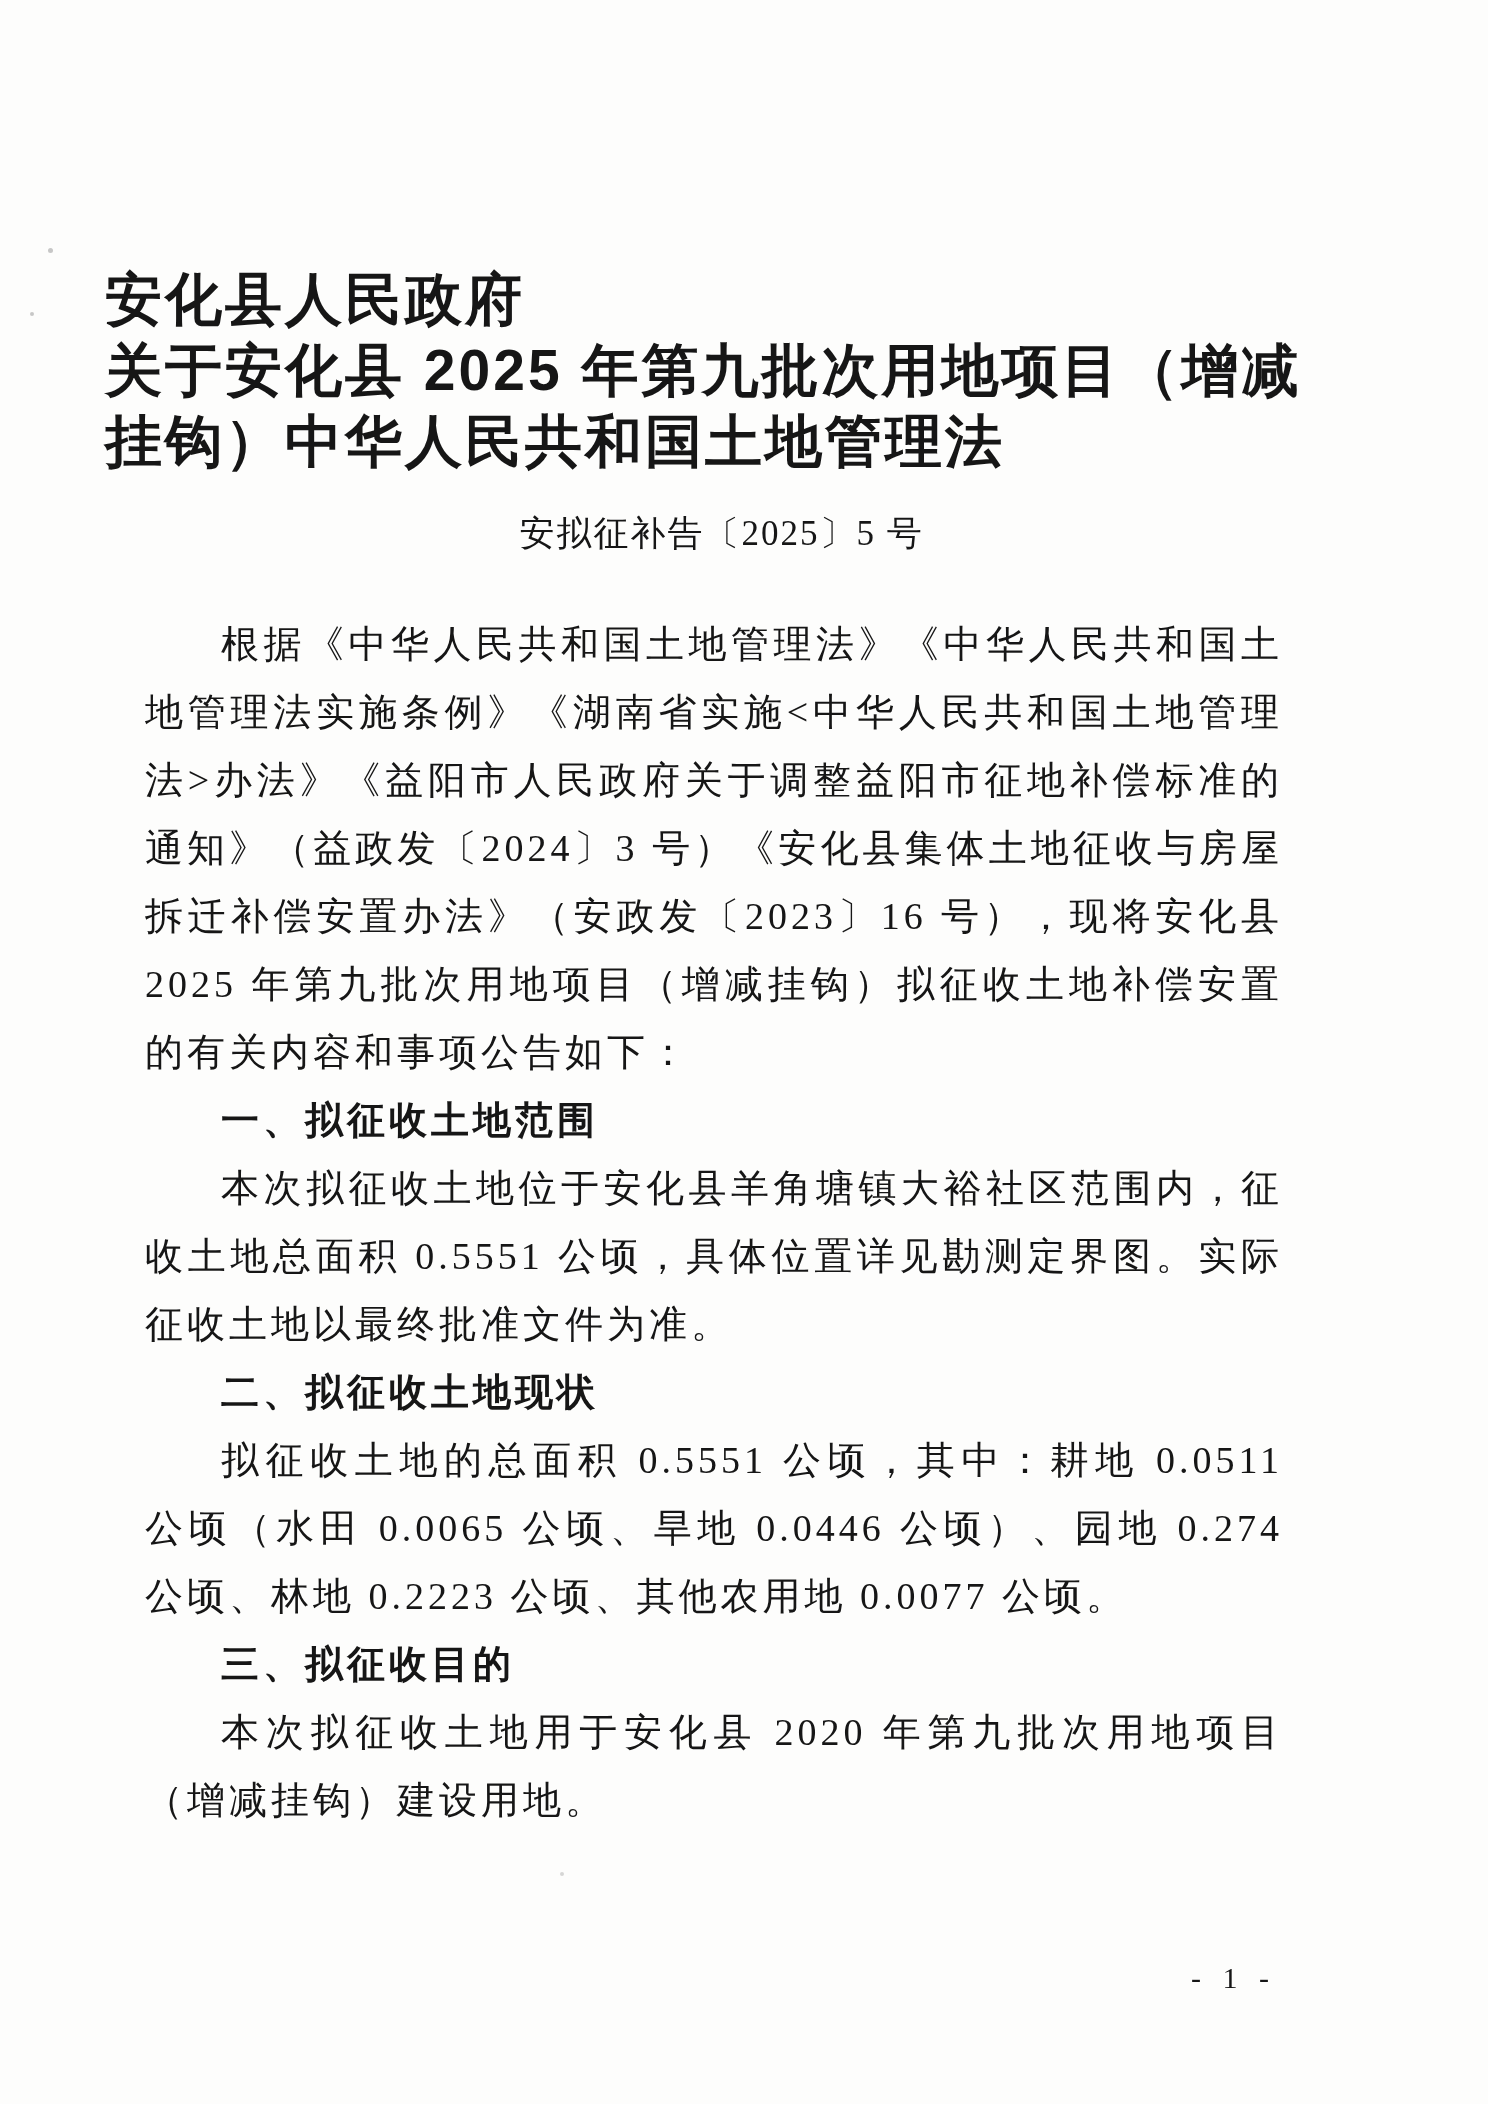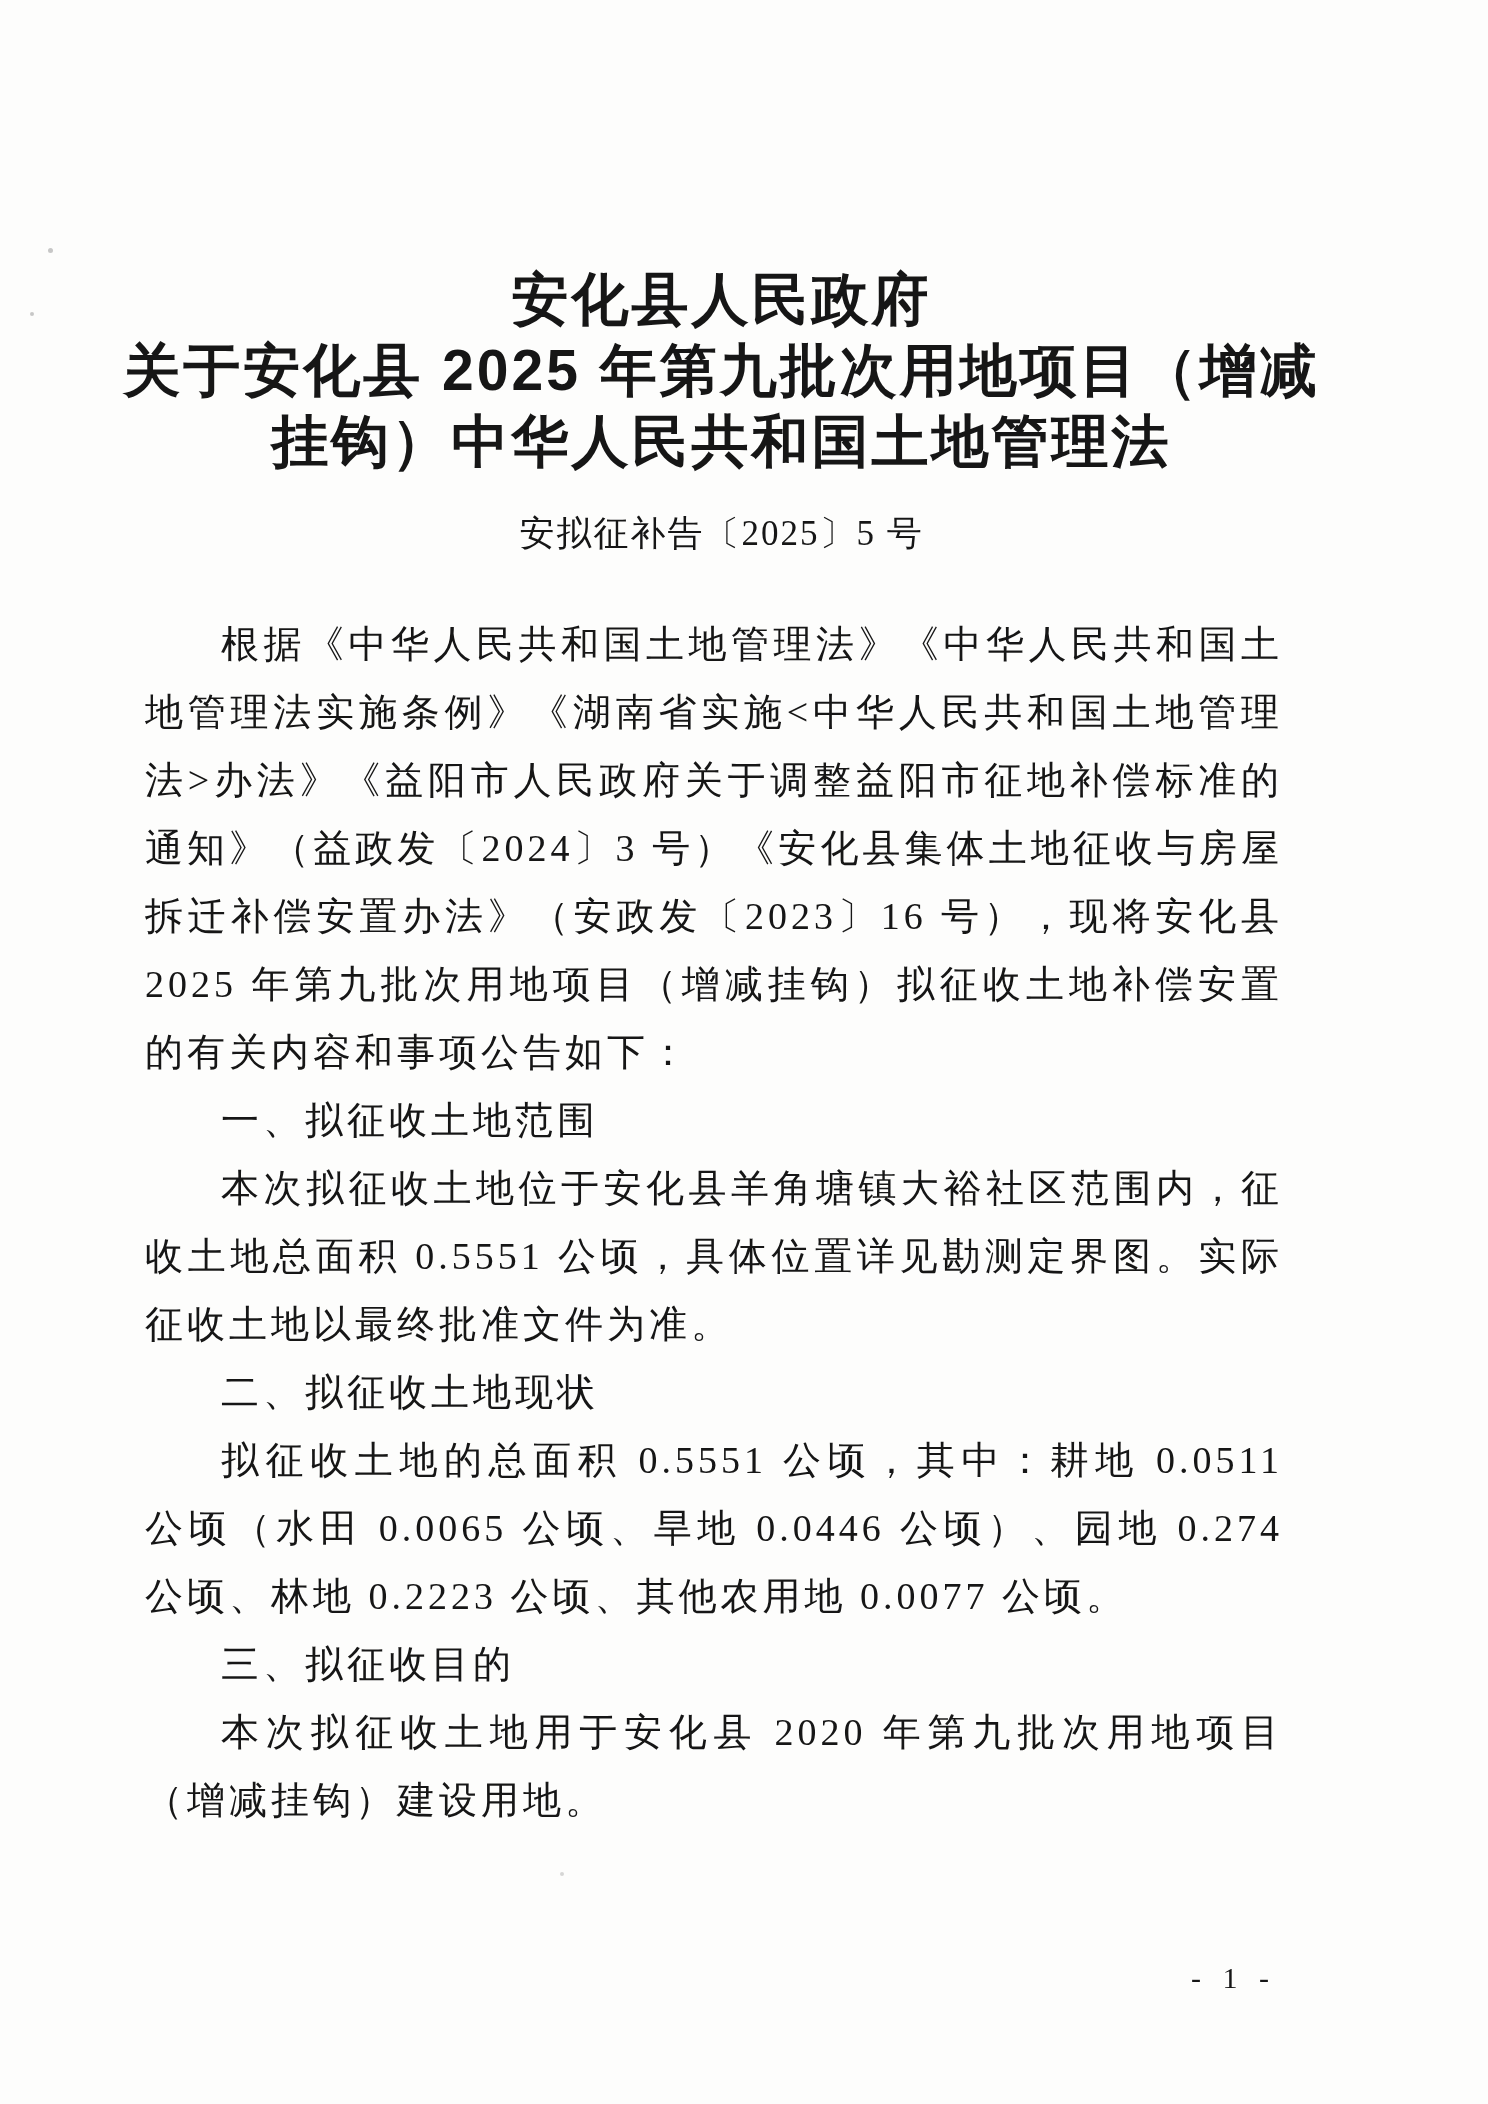--- a/index.html
+++ b/index.html
@@ -12,21 +12,21 @@
     position: relative;
     width: 1488px;
     height: 2104px;
     background: var(--paper);
     overflow: hidden;
     font-family: "Liberation Serif", serif;
     color: var(--ink);
   }
   .title-block {
     padding: 264px 150px 0 105px;
-    text-align: center;
+    text-align: left;
   }
   .title-line {
     font-family: "Liberation Sans", sans-serif;
     font-weight: 700;
     font-size: 57px;
     line-height: 71px;
     letter-spacing: 3px;
   }
   .doc-number {
     margin-top: 33px;
@@ -44,21 +44,21 @@
   .body-paragraph, .section-heading {
     font-size: 38px;
     line-height: 68px;
     letter-spacing: 4px;
     text-align: justify;
     text-indent: 2em;
     margin-left: 40px;
   }
   .section-heading {
     font-family: "Liberation Sans", sans-serif;
-    font-weight: 400;
+    font-weight: 700;
     text-align: left;
   }
   .page-number {
     position: absolute;
     top: 1956px;
     right: 212px;
     font-size: 30px;
     line-height: 44px;
     letter-spacing: 7px;
     font-family: "Liberation Serif", serif;

